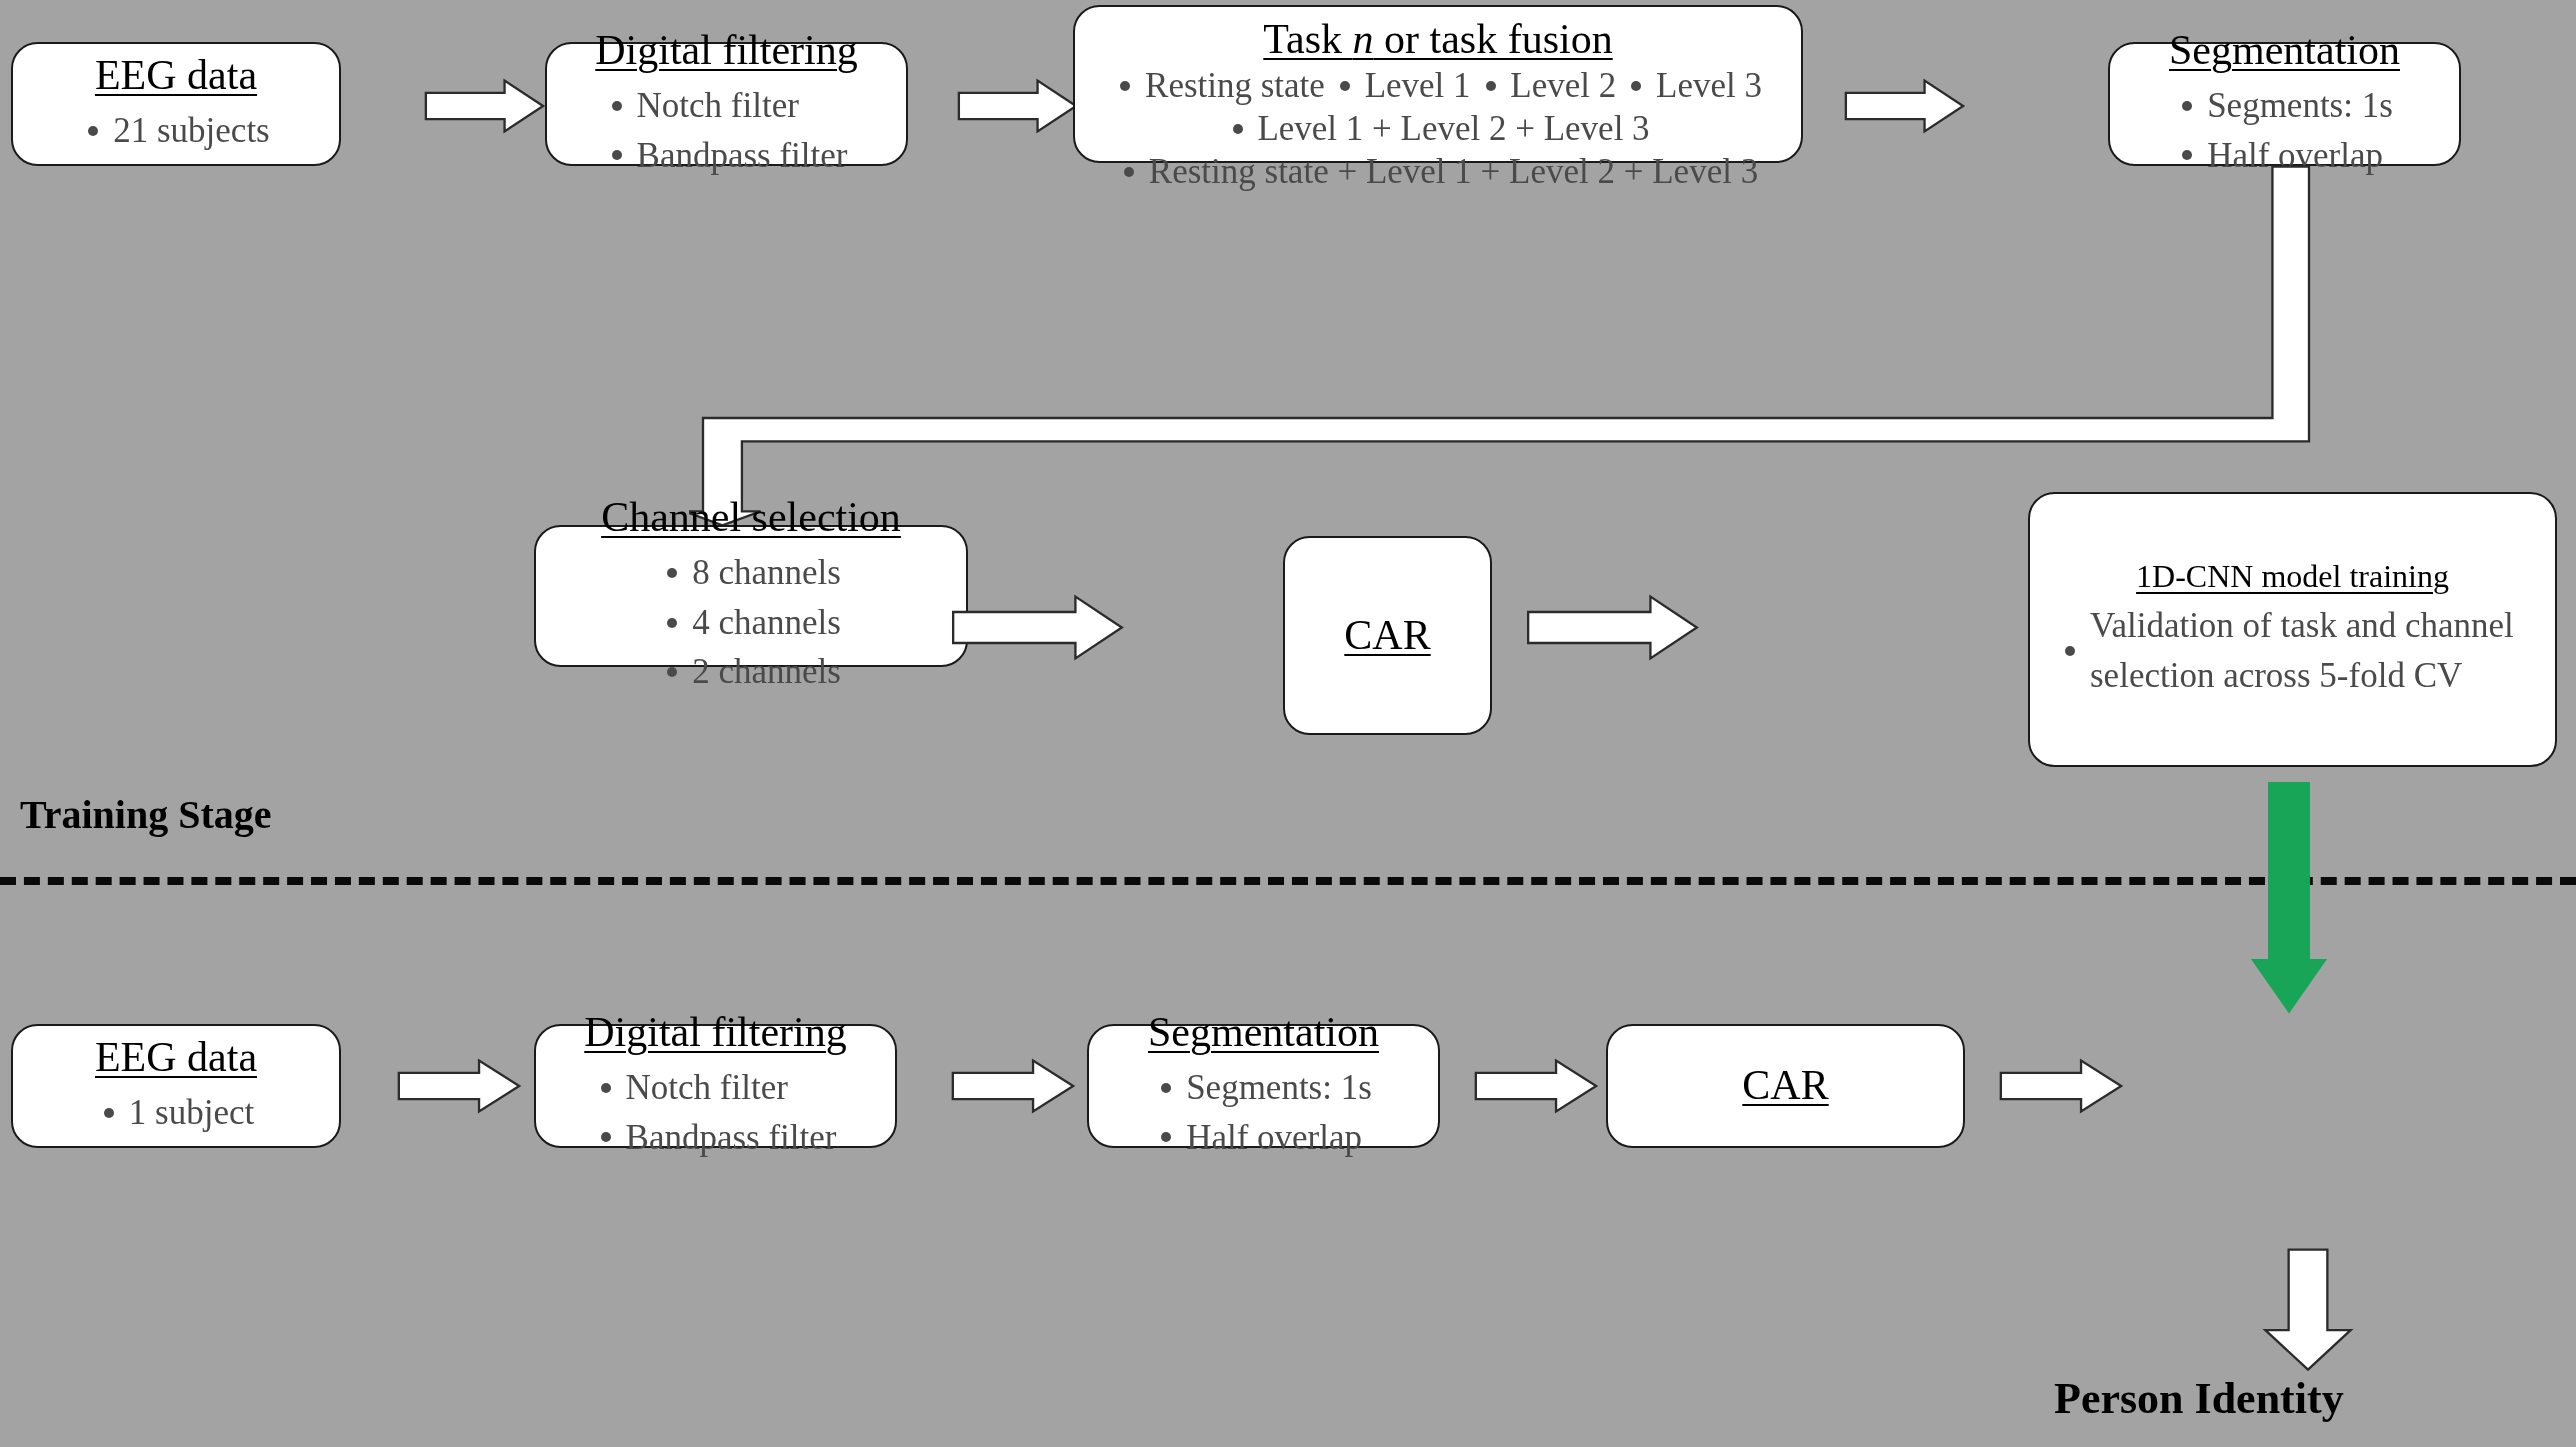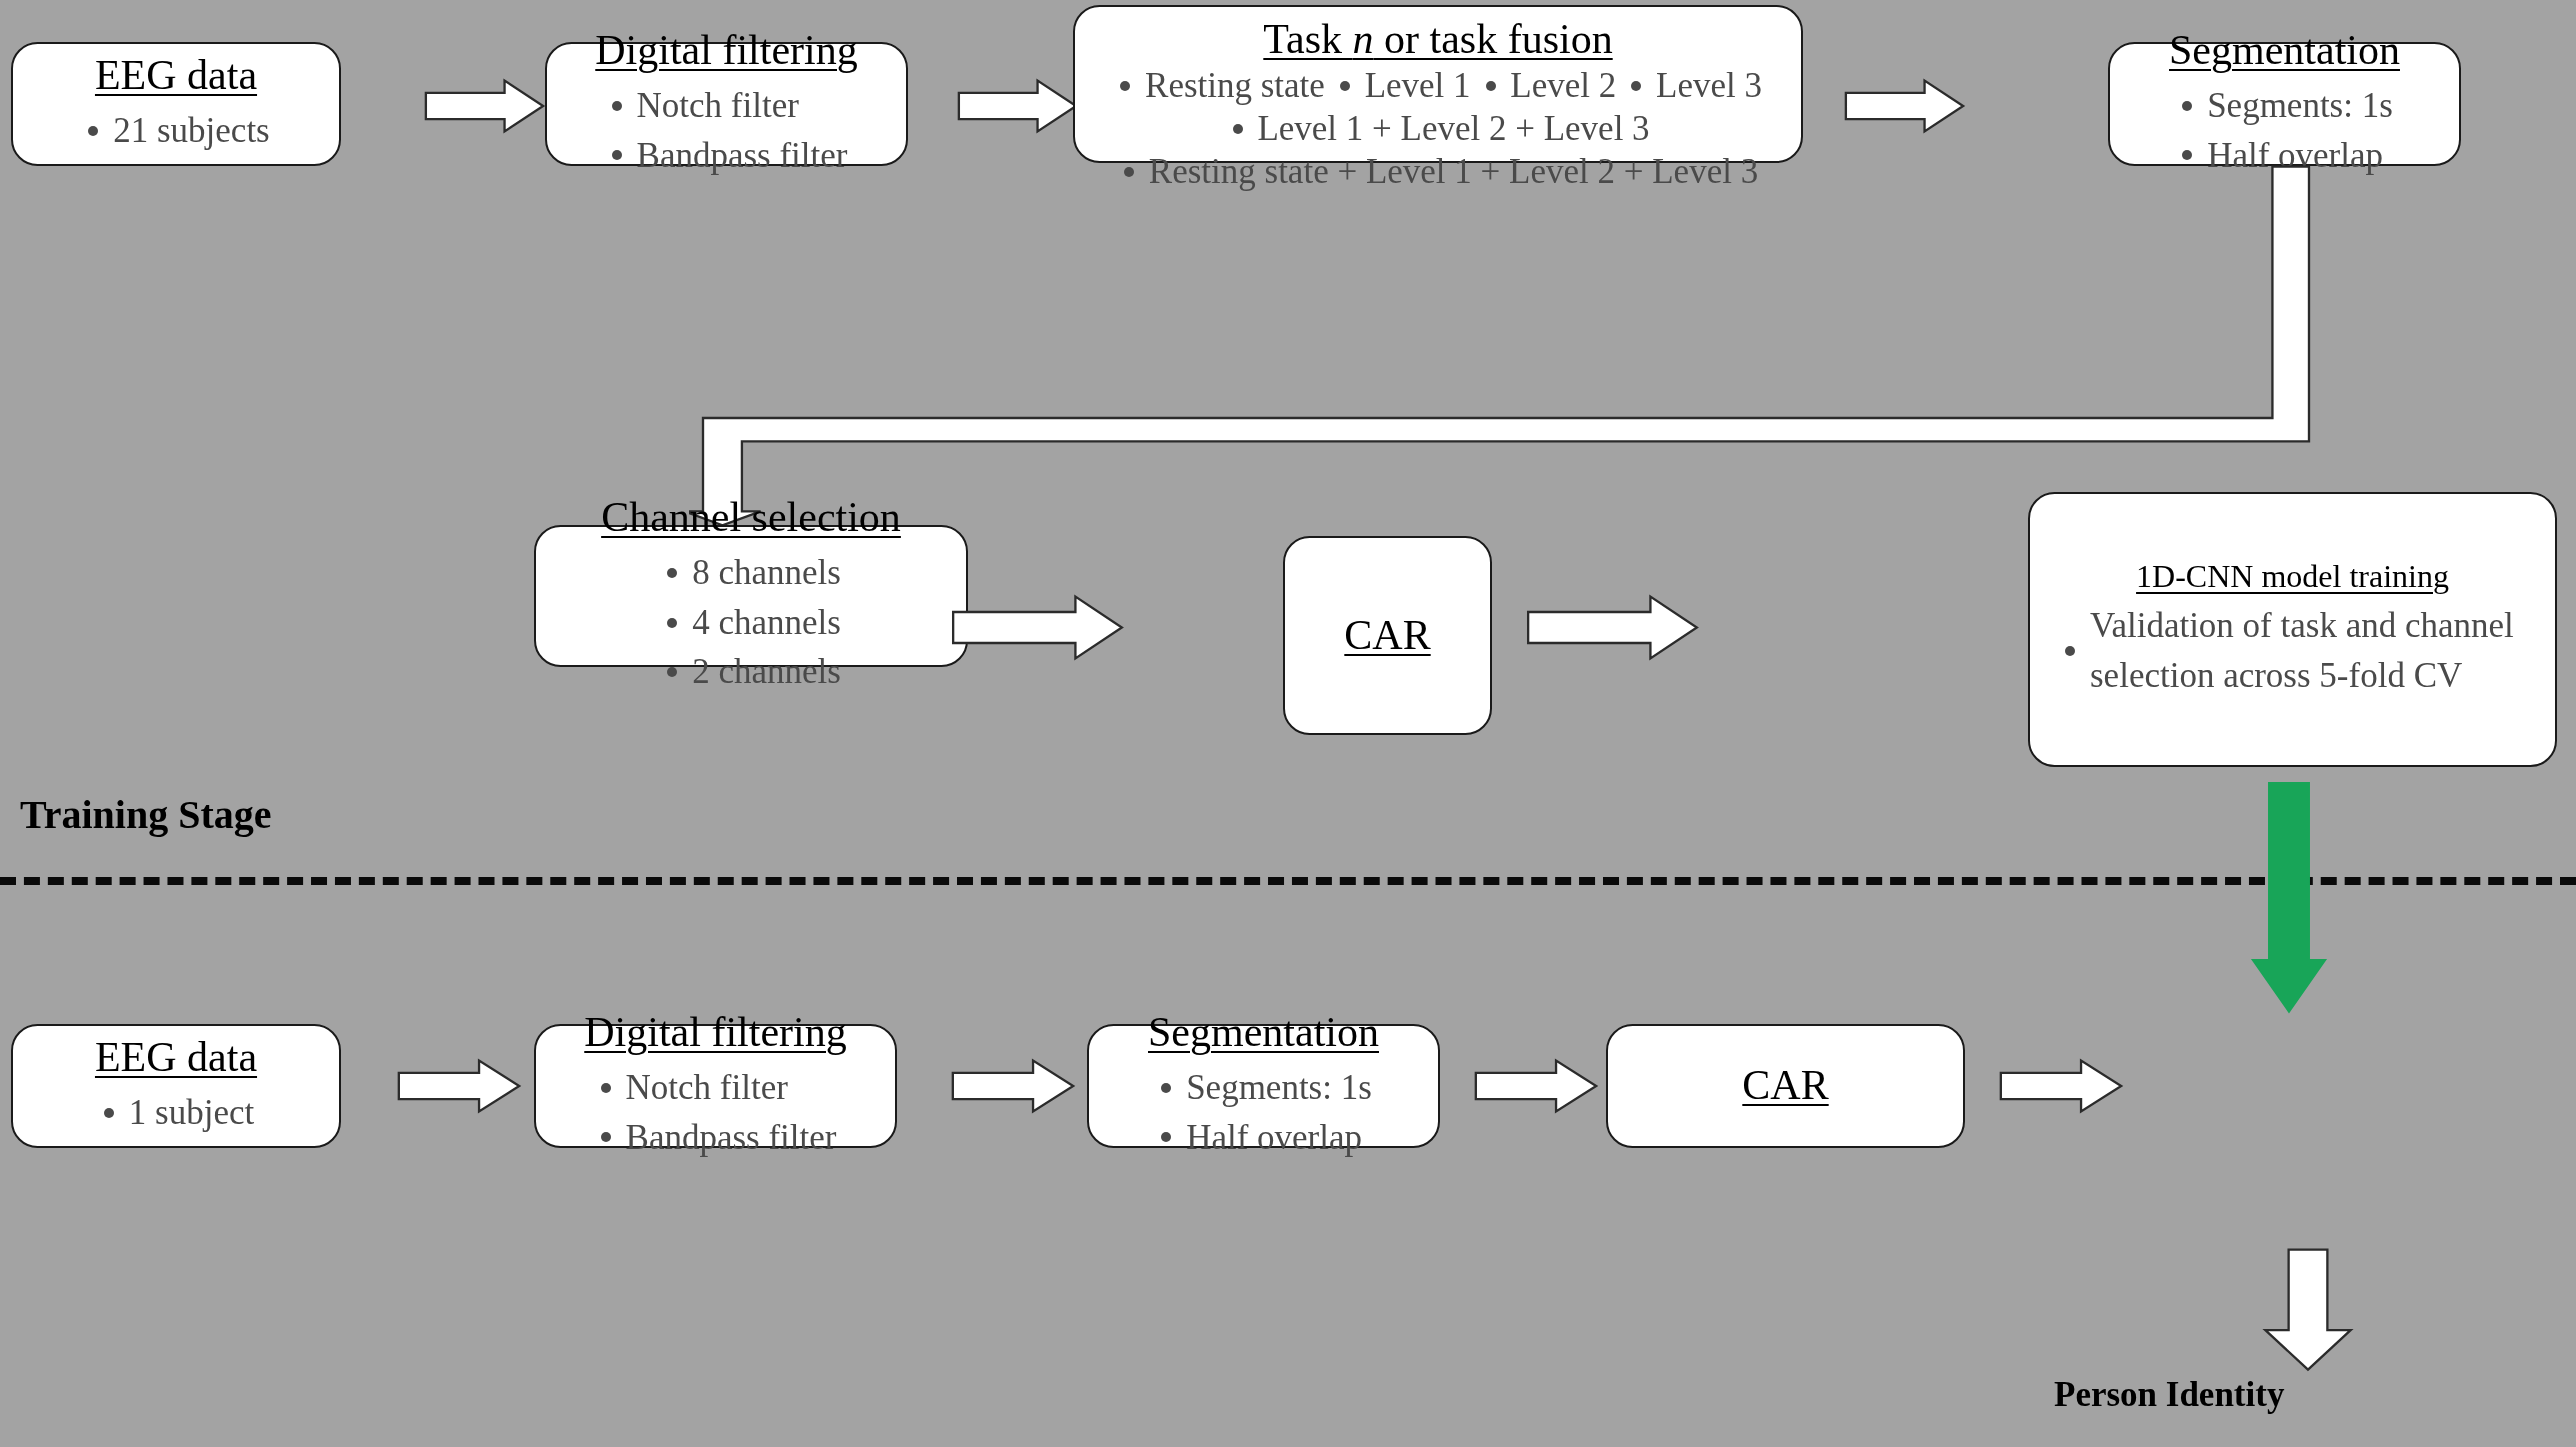--- a/index.html
+++ b/index.html
@@ -96,21 +96,21 @@
     color: #000000;
     font-weight: bold;
     font-size: 40px;
     white-space: nowrap;
     line-height: 1;
   }
   .outcome-label {
     position: absolute;
     color: #000000;
     font-weight: bold;
-    font-size: 35px;
+    font-size: 44px;
     white-space: nowrap;
     line-height: 1;
   }
 </style>
 </head>
 <body>
 
 <div id="canvas">
 
   <div class="node" style="left:11px; top:42px; width:330px; height:124px;">

